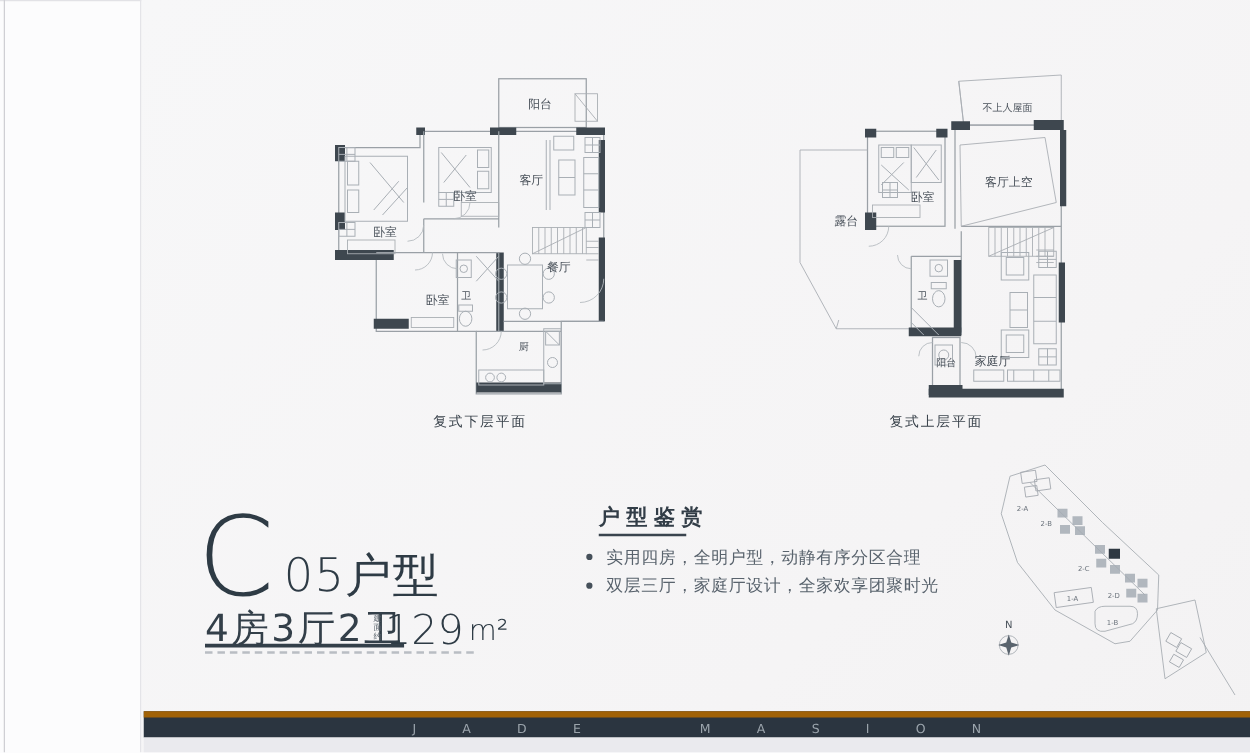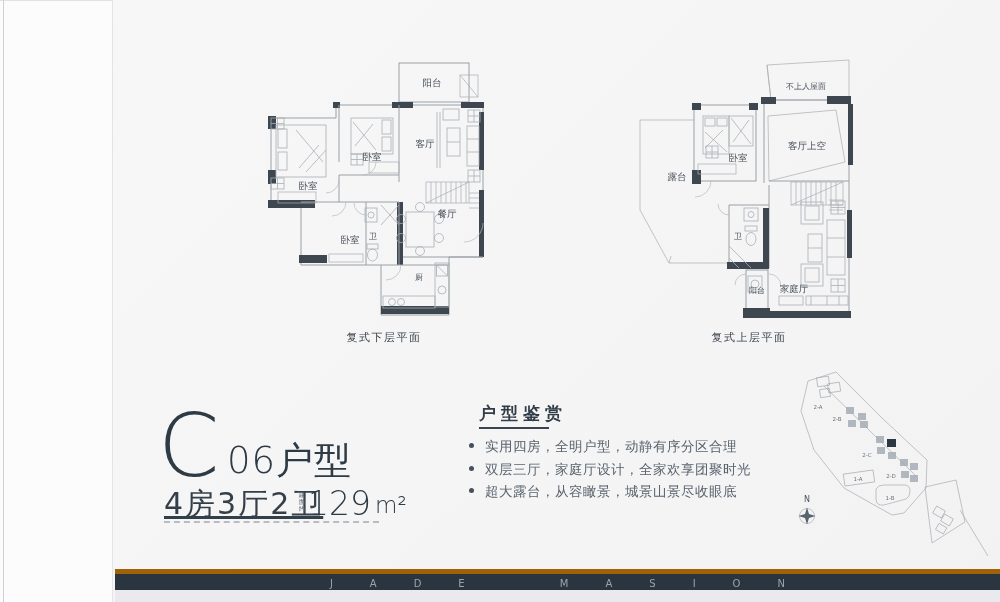--- a/index.html
+++ b/index.html
@@ -29,21 +29,21 @@
   .unit-number{position:absolute;left:226px;top:442px;font-size:37px;line-height:1;color:#2e3b45;font-weight:300;letter-spacing:1px;}
   .unit-spec{position:absolute;left:163px;top:489px;font-size:30px;line-height:1;color:#333f49;letter-spacing:2px;text-decoration:underline;}
   .area-prefix{position:absolute;left:296px;top:492px;font-size:6.5px;line-height:7px;color:#555f68;text-align:center;width:10px;}
   .area-value{position:absolute;left:307px;top:487px;font-size:33px;line-height:1;color:#2e3b45;font-weight:300;}
   .area-unit{position:absolute;left:357px;top:494px;font-size:23px;line-height:1;color:#2e3b45;font-weight:300;}
   .dash-line{position:absolute;left:163px;top:521px;width:215px;border-top:2px dashed #b9bdc3;}
   
   .apprec-title{position:absolute;left:478px;top:402px;font-size:17px;font-weight:bold;color:#323d47;letter-spacing:5px;}
   .apprec-underline{position:absolute;left:478px;top:427px;width:70px;height:2px;background:#3a444e;}
   .apprec-list{position:absolute;left:468px;top:439px;margin:0;padding:0;list-style:none;}
-  .apprec-list li{position:relative;padding-left:16px;margin-bottom:8.5px;font-size:13.5px;line-height:14px;color:#59636d;letter-spacing:.5px;}
+  .apprec-list li{position:relative;padding-left:16px;margin-bottom:8.5px;font-size:13.5px;line-height:14px;color:#59636d;letter-spacing:.5px;font-family:Liberation Serif, serif;}
   .apprec-list li .dot{position:absolute;left:0;top:4px;width:5px;height:5px;border-radius:50%;background:#46505a;}
   
   .sitemap{position:absolute;left:783px;top:360px;}
   .sitemap .out{stroke:#a6abb1;stroke-width:.7;fill:none;}
   .sitemap .bld{fill:#a4abb4;opacity:.85;stroke:none;}
   .sitemap .bld-dark{fill:#2e3842;stroke:none;}
   .sitemap text{fill:#6b737c;font-size:5.5px;}
   .sitemap text.n{fill:#4a525b;font-size:8px;}
   
   .footer-bar{
@@ -268,37 +268,36 @@
     <text text-anchor="middle" x="176" y="99">客厅上空</text>
     <text text-anchor="middle" x="46" y="130">露台</text>
     <text text-anchor="middle" x="107" y="111">卧室</text>
     <text text-anchor="middle" x="107" y="189" class="small">卫</text>
     <text text-anchor="middle" x="126" y="243" class="small">阳台</text>
     <text text-anchor="middle" x="163" y="242">家庭厅</text>
     <text text-anchor="middle" x="118" y="291" class="cap">复式上层平面</text>
   </svg>
 
   <div class="unit-letter" style="left:45px">C</div>
-  <div class="unit-number" style="left:114px"><span>06</span><span>户型</span></div>
+  <div class="unit-number" style="left:114px"><span>05</span><span>户型</span></div>
   <div class="unit-spec" style="left:51px">4房3厅2卫</div>
   <div class="area-prefix" style="left:184px">
     <div>建</div>
     <div>面</div>
     <div>约</div>
   </div>
   <div class="area-value" style="left:195px">129</div>
   <div class="area-unit" style="left:262px">m²</div>
   <div class="dash-line" style="left:51px"></div>
 
   <div class="apprec-title" style="left:366px">户型鉴赏</div>
   <div class="apprec-underline" style="left:366px"></div>
   <ul class="apprec-list" style="left:356px">
     <li><span class="dot"></span><span>实用四房，全明户型，动静有序分区合理</span></li>
     <li><span class="dot"></span><span>双层三厅，家庭厅设计，全家欢享团聚时光</span></li>
-    <li><span class="dot"></span><span>超大露台，从容瞰景，城景山景尽收眼底</span></li>
   </ul>
 
   <svg class="sitemap" style="left:671px;top:360px" width="210" height="212" viewBox="0 0 210 212">
 
     <path class="out" d="M24,21 L52,12 L98,58 L143,100 L142,128 L120,153 L108,155 L60,128 L30,90 L17,51 Z"></path>
     <path class="out" d="M40,26 L132,116"></path>
 
     <g class="out">
       <path d="M33,17 h12 v9 h-12 z" transform="rotate(-8 39 21)"></path>
       <path d="M44,23 h12 v9 h-12 z" transform="rotate(-8 50 27)"></path>

